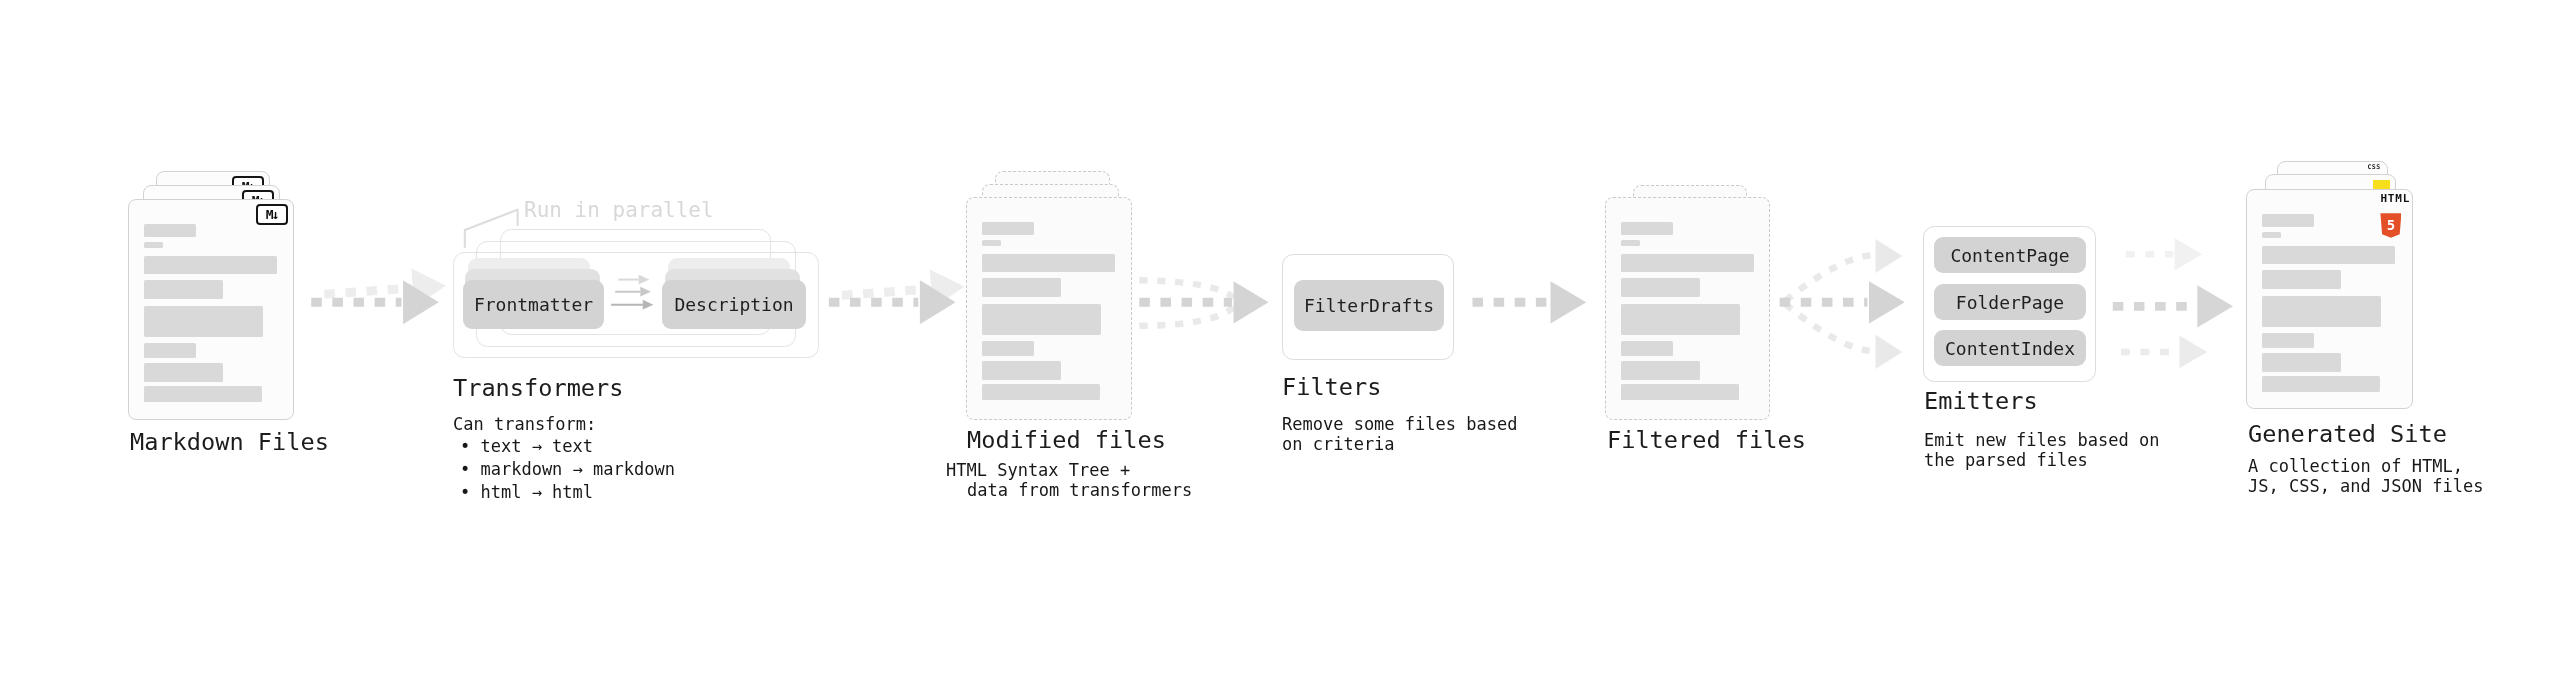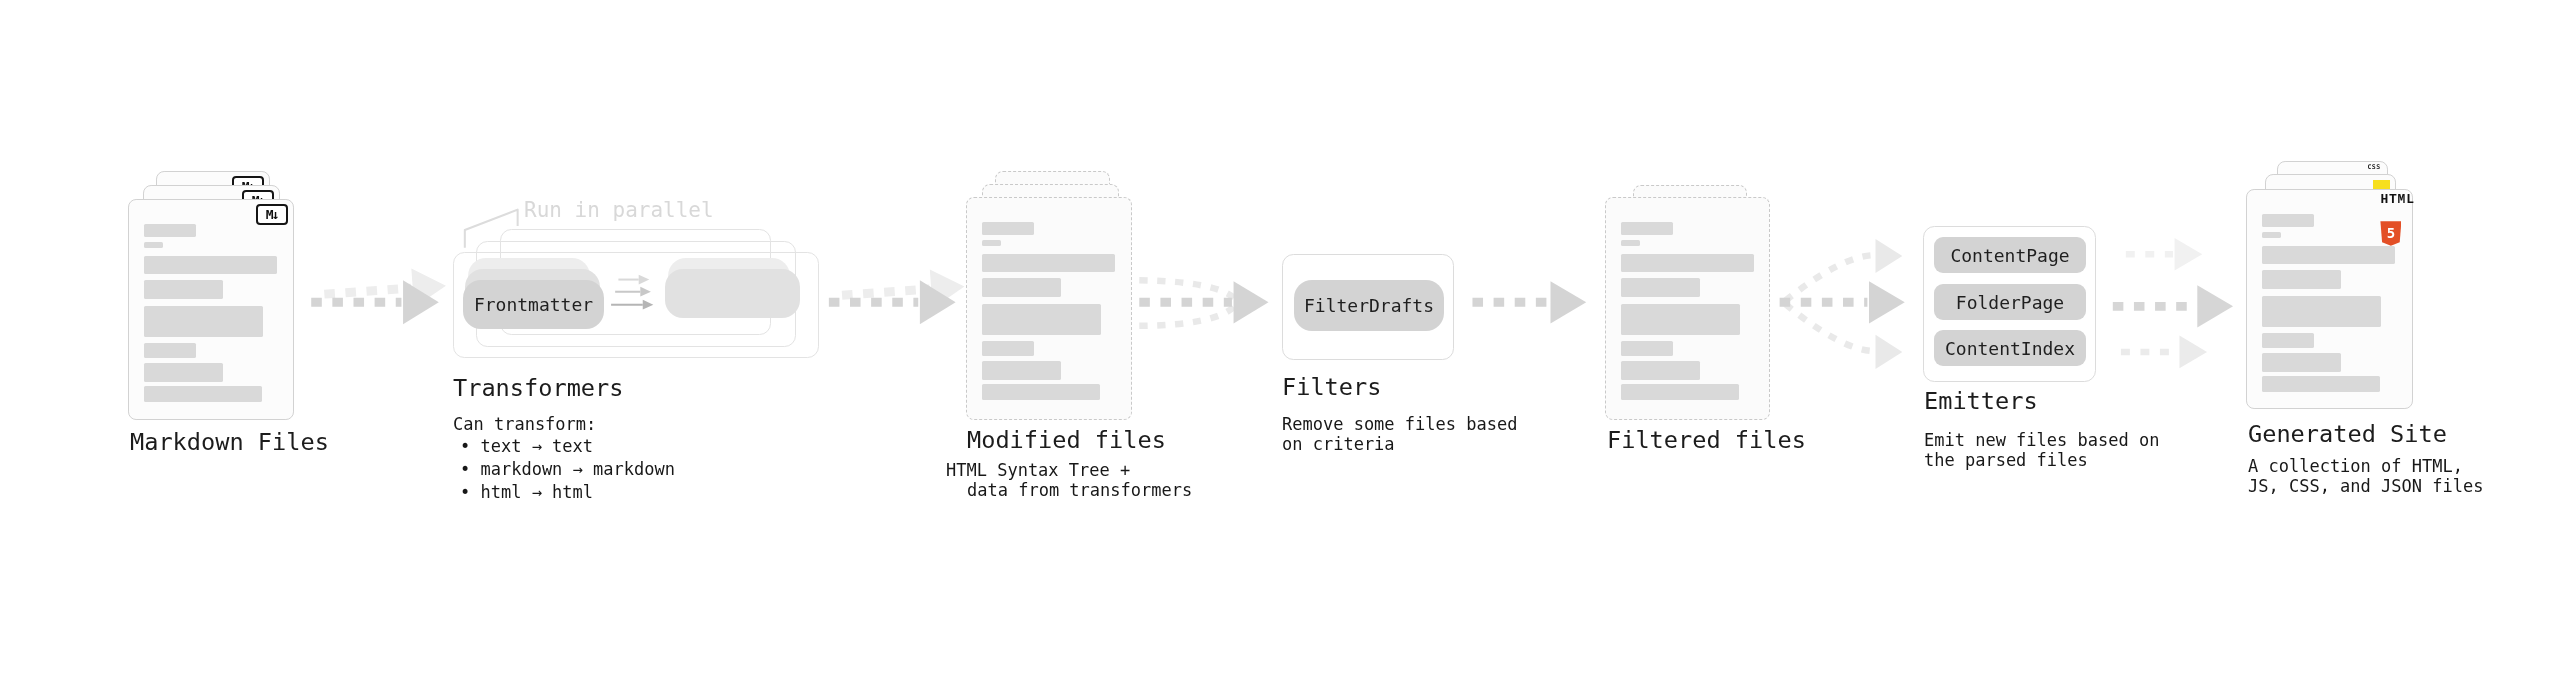--- a/index.html
+++ b/index.html
@@ -28,34 +28,34 @@
     border:2.4px solid #151515; border-radius:4.1px; background:#fff;
     display:flex; align-items:center; justify-content:center;
     font-weight:bold; font-size:13px; letter-spacing:-1.6px; color:#111; box-sizing:border-box;}
 
   
   .css-badge{position:absolute; right:6.5px; top:2.4px; text-align:center; line-height:1;}
   .css-badge .css-word{font-size:6.5px; font-weight:bold; color:#222; letter-spacing:0.4px; display:block;padding-left:10px;}
   .css-badge .css-bar{width:16.3px; height:3.3px; background:var(--css-blue); margin-top:0.8px; border-radius:0.8px;}
   .js-badge{position:absolute; right:4.9px; top:4.9px; width:17px; height:9px; background:var(--js-yellow);}
   .html5-badge{position:absolute; right:10.6px; top:3.3px; width:21px; text-align:center; line-height:1;}
-  .html5-badge .html-word{font-size:13px; font-weight:bold; color:#111; letter-spacing:0.8px; display:block; margin-bottom:15px;font-family:Liberation Mono, monospace;}
+  .html5-badge .html-word{font-size:11px; font-weight:bold; color:#111; letter-spacing:0.8px; display:block; margin-bottom:9px;}
   .html5-badge .shield{width:21px; height:24.4px; background:var(--html5-orange);
     clip-path:polygon(0 0,100% 0,92% 86%,50% 100%,8% 86%);
     display:flex; align-items:center; justify-content:center;
     color:#fff; font-weight:bold; font-size:14px;}
 
   
   .stack-box{position:absolute; border:1.6px solid var(--box-border); border-radius:11.4px; background:transparent; box-sizing:border-box;}
 
   
   .panel{position:absolute; border:1.6px solid var(--panel-border); border-radius:11.4px; background:#ffffff; box-sizing:border-box;}
 
   
-  .pill{position:absolute; background:var(--pill-gray); border-radius:18px;
+  .pill{position:absolute; background:var(--pill-gray); border-radius:9px;
     display:flex; align-items:center; justify-content:center;
     font-size:18px; color:#1f1f1f; box-sizing:border-box;}
   .pill.ghost1{background:var(--pill-ghost1);}
   .pill.ghost2{background:var(--pill-ghost2);}
 
   
   .stage-label{position:absolute; font-size:23.6px; line-height:1.15; color:var(--text); white-space:pre;}
   .caption-line{position:absolute; font-size:17px; line-height:1.25; color:#181818; white-space:pre;}
   .annotation{position:absolute; font-size:21px; color:var(--muted); white-space:pre;}
 </style>
@@ -172,20 +172,23 @@
   <div class="annotation" style="left:524px;top:198px;">Run in parallel</div>
 
   <div class="pill ghost2" style="left:468px;top:258px;width:122px;height:49px;"></div>
   <div class="pill ghost1" style="left:465px;top:269px;width:135px;height:49px;"></div>
   <div class="pill" style="left:463px;top:280px;width:141px;height:49px;">
     <span>Frontmatter</span>
   </div>
 
   <div class="pill ghost2" style="left:668px;top:258px;width:122px;height:49px;"></div>
   <div class="pill ghost1" style="left:665px;top:269px;width:135px;height:49px;"></div>
+  <div class="pill" style="left:662px;top:280px;width:144px;height:49px;">
+    <span>Description</span>
+  </div>
 
   <div class="stage-label" style="left:453px;top:375px;">Transformers</div>
   <div class="caption-line" style="left:453px;top:414px;">Can transform:</div>
   <div class="caption-line" style="left:460px;top:436px;">• text → text</div>
   <div class="caption-line" style="left:460px;top:459px;">• markdown → markdown</div>
   <div class="caption-line" style="left:460px;top:482px;">• html → html</div>
 
   <div class="file-card dashed" style="left:995px;top:171px;width:115px;height:45px;"></div>
   <div class="file-card dashed" style="left:982px;top:184px;width:137px;height:45px;"></div>
   <div class="file-card dashed" style="left:966px;top:197px;width:166px;height:223px;">

